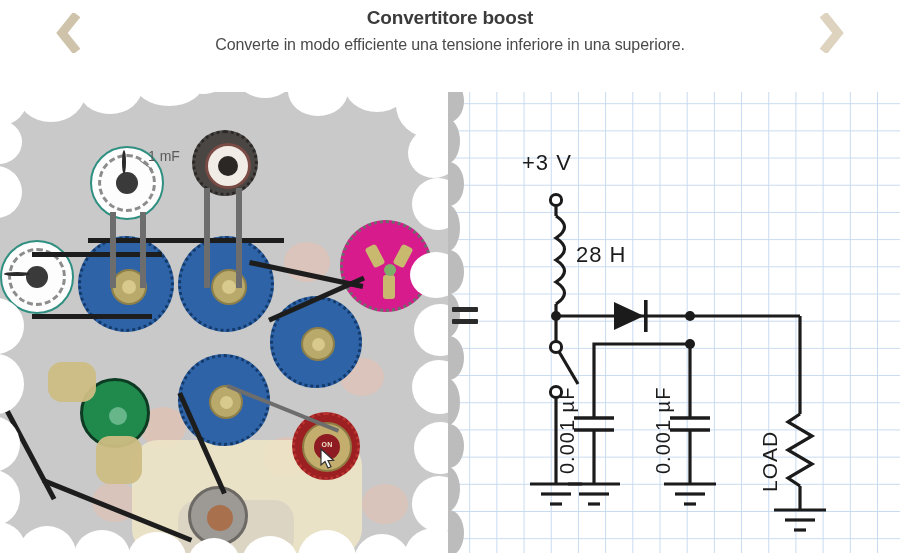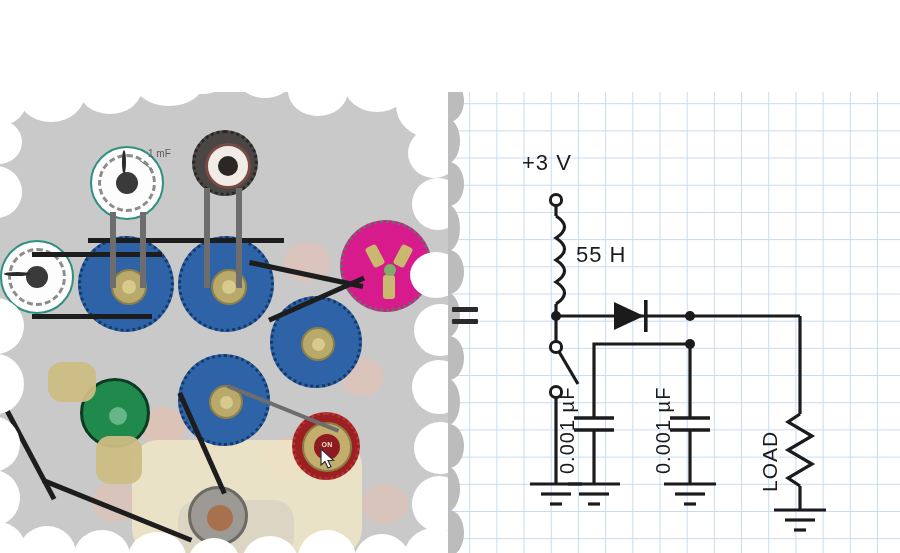--- a/index.html
+++ b/index.html
@@ -61,21 +61,21 @@
   }
 
   
   .gear { position:absolute; border-radius:50%; }
   .gear-hub  { position:absolute; border-radius:50%; }
 
   .belt { position:absolute; background:#1d1d1d; transform-origin:0 0; }
   .belt-gray { background:#6d6d6d; }
 
   .label-mf {
-    position:absolute; font-size:10px; color:#5a5a5a;
+    position:absolute; font-size:14px; color:#5a5a5a;
     font-family:"Liberation Sans", sans-serif;
     text-align:center;
   }
   .on-text {
     position:absolute; font-size:7px; font-weight:bold; color:#f1e4c4;
     letter-spacing:0.3px;
   }
   .cursor-arrow { position:absolute; }
 
   
@@ -115,20 +115,37 @@
     position:absolute; color:#1b1b1b;
     font-family:"Liberation Sans", sans-serif;
   }
   .rot90 { transform: rotate(-90deg); transform-origin: 0 0; white-space:nowrap; }
 </style>
 </head>
 <body>
 
 <div id="app">
 
+  <div class="header">
+
+    <div class="nav-arrow nav-prev">
+      <svg width="26" height="40" viewBox="0 0 26 40" aria-hidden="true">
+        <path d="M20 5 L8 20 L20 35" fill="none" stroke="#cfc4ab" stroke-width="9" stroke-linecap="square" stroke-linejoin="miter"></path>
+      </svg>
+    </div>
+
+    <div class="nav-arrow nav-next">
+      <svg width="26" height="40" viewBox="0 0 26 40" aria-hidden="true">
+        <path d="M6 5 L18 20 L6 35" fill="none" stroke="#ddd3bf" stroke-width="9" stroke-linecap="square" stroke-linejoin="miter"></path>
+      </svg>
+    </div>
+
+    <div class="title">Convertitore boost</div>
+    <div class="subtitle">Converte in modo efficiente una tensione inferiore in una superiore.</div>
+  </div>
 
   <div class="content">
 
     <div class="machine-pane">
       <div class="machine-body">
 
         <div class="blob" style="left:292px;top:150px;width:46px;height:40px;background:#e8bfae;opacity:.55;"></div>
         <div class="blob" style="left:348px;top:266px;width:44px;height:38px;background:#e8bfae;opacity:.55;"></div>
         <div class="blob" style="left:148px;top:315px;width:46px;height:40px;background:#e8bfae;opacity:.6;"></div>
         <div class="blob" style="left:272px;top:345px;width:46px;height:40px;background:#e8bfae;opacity:.6;"></div>
@@ -360,21 +377,21 @@
               <path d="M236 412 L248 412"></path>
             <path d="M326 418 L378 418"></path>
               <path d="M337 428 L367 428"></path>
               <path d="M346 438 L358 438"></path>
           </g>
         </svg>
       </div>
 
       <div class="clabel" style="left:74px;top:58px;font-size:22px;letter-spacing:1px;">+3 V</div>
 
-      <div class="clabel" style="left:128px;top:150px;font-size:22px;letter-spacing:1px;">55 H</div>
+      <div class="clabel" style="left:128px;top:150px;font-size:22px;letter-spacing:1px;">28 H</div>
 
       <div class="clabel rot90" style="left:108px;top:382px;font-size:20px;letter-spacing:1px;">0.001 µF</div>
 
       <div class="clabel rot90" style="left:204px;top:382px;font-size:20px;letter-spacing:1px;">0.001 µF</div>
 
       <div class="clabel rot90" style="left:310px;top:400px;font-size:21px;letter-spacing:1px;">LOAD</div>
     </div>
 
   </div>
 </div>

